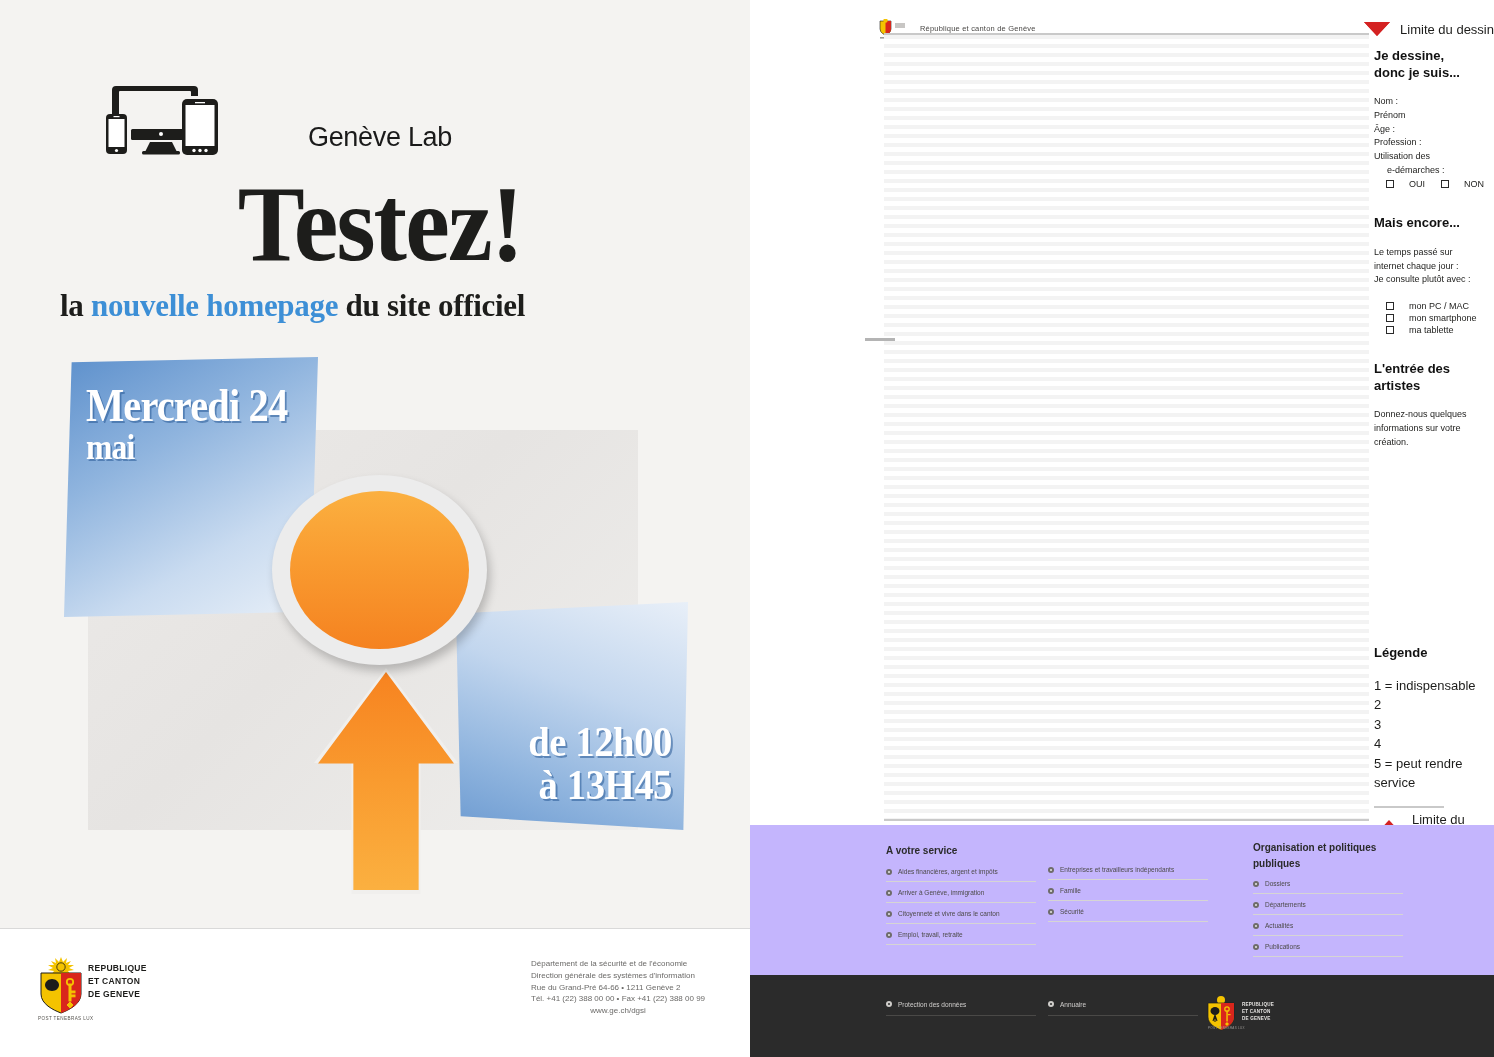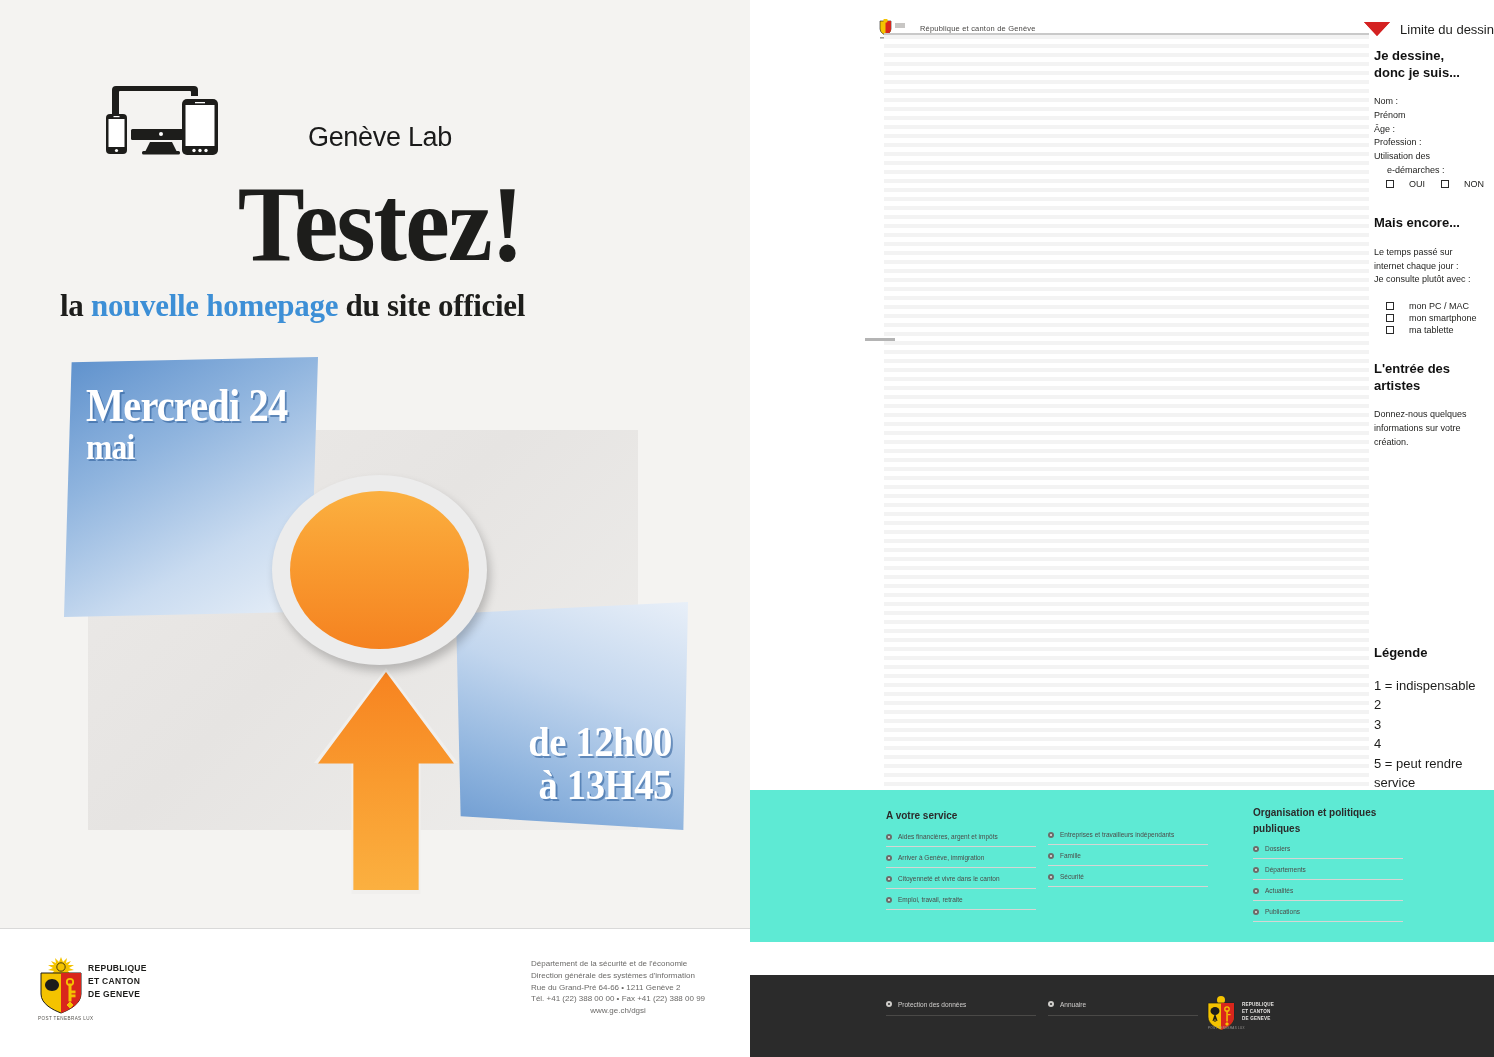--- a/index.html
+++ b/index.html
@@ -232,22 +232,22 @@
   #limite-bottom {
     position: absolute; left: 624px; top: 812px;
     display:flex; align-items:center; gap: 8px;
   }
   #limite-bottom-rule {
     position: absolute; left: 624px; top: 806px; width: 70px; height: 2px; background:#c9c9c9;
   }
 
   
   #gfoot {
-    position: absolute; left: 0; top: 790px; width: 744px; height: 152px;
-    background: #5eead4;
+    position: absolute; left: 0; top: 825px; width: 744px; height: 152px;
+    background: #c4b5fd;
   }
   .gf-col { position: absolute; }
   .gf-title {
     font-size: 10px; font-weight: bold; color: #2b2b2b; line-height: 1.55;
     margin-bottom: 9px;
   }
   .gf-item {
     position: relative;
     font-size: 6.5px; color: #4c4a48;
     padding: 0 0 6px 12px;

